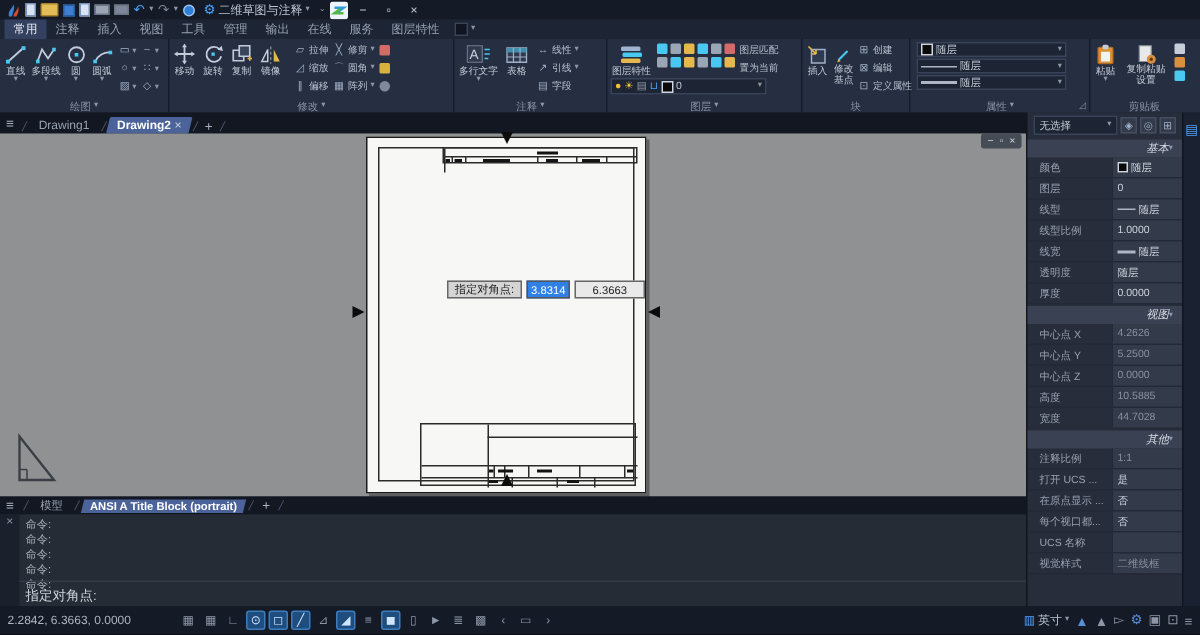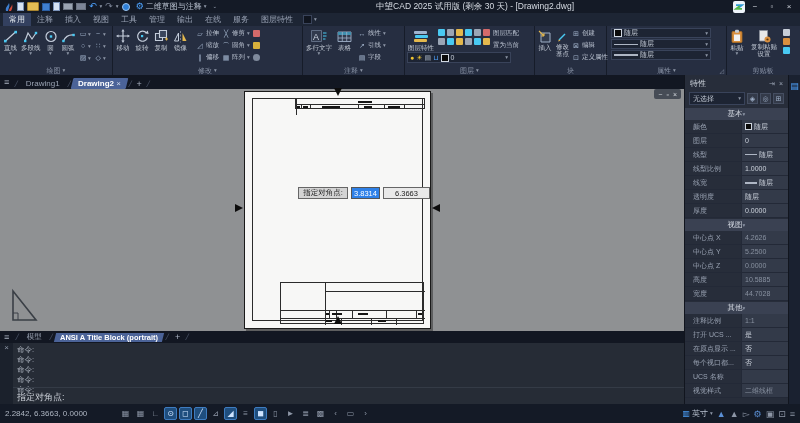--- a/index.html
+++ b/index.html
@@ -89,21 +89,21 @@
   .cline{height:10px;line-height:10px;font-size:7.5px;color:#a7aeb9;}
   .csep{position:absolute;left:13px;right:0;top:44px;border-top:1px solid #343b46;}
   .cprompt{position:absolute;left:17px;top:48px;font-size:9px;color:#ced3db;}
   
   .rightpanel{position:absolute;top:75px;left:684px;width:104px;height:329px;background:#272d3a;border-left:1px solid #11151e;box-sizing:border-box;}
   .phead{display:flex;align-items:center;justify-content:space-between;padding:3px 5px 1px 5px;color:#d0d6de;font-size:8px;}
   .phicons{display:flex;gap:4px;color:#9aa3b3;font-size:7px;}
   .pselect{display:flex;gap:2px;padding:2px 4px;align-items:center;}
   .combo{flex:1;display:flex;align-items:center;justify-content:space-between;background:#1d2433;border:1px solid #39435a;height:11px;padding:0 3px;font-size:7px;color:#c6cdd8;}
   .ptool{width:11px;height:11px;background:#333a49;border:1px solid #454e61;display:flex;align-items:center;justify-content:center;font-size:7px;color:#9fb0c8;box-sizing:border-box;}
-  .psec{height:12px;background:#3a4152;display:flex;align-items:center;justify-content:center;padding:0 6px;font-size:7.5px;color:#d6dbe4;margin-top:1px;}
+  .psec{height:12px;background:#3a4152;display:flex;align-items:center;justify-content:flex-end;padding:0 6px;font-size:7.5px;color:#d6dbe4;margin-top:1px;font-style:italic;}
   .prow{height:13px;display:flex;align-items:stretch;border-bottom:1px solid #232937;font-size:7px;}
   .plab{flex:0 0 48px;display:flex;align-items:center;padding-left:8px;color:#99a2b2;white-space:nowrap;overflow:hidden;}
   .pval{flex:1;display:flex;align-items:center;gap:2px;background:#333a49;border-left:1px solid #232937;padding-left:3px;color:#ccd2dc;white-space:nowrap;overflow:hidden;}
   .pval.ro{color:#8891a0;}
   .lndash{flex:0 0 12px;border-top:1px solid #aeb6c4;}
   .sw2{width:5px;height:5px;background:#0a0a0a;border:1px solid #cfd6e0;}
   .rstrip{position:absolute;top:75px;left:788px;width:12px;height:329px;background:#1a2130;border-left:1px solid #11151e;box-sizing:border-box;text-align:center;}
   
   .status{position:absolute;bottom:0;left:0;right:0;height:19px;background:#141a26;display:flex;align-items:center;padding:0 5px;box-sizing:border-box;gap:2px;}
   .coords{width:112px;font-size:8px;color:#aeb6c2;}
@@ -150,21 +150,20 @@
     <span class="caret">▾</span>
     <span class="q">
         <span class="i-globe"></span>
       </span>
     <span class="ws">
       <span class="glyph-b">⚙</span>
       <span>二维草图与注释</span>
       <span class="caret">▾</span>
     </span>
     <span class="caret">⌄</span>
-    <span class="title-text">中望CAD 2025 试用版 (剩余 30 天) - [Drawing2.dwg]</span>
     <span class="q">
       <svg class="ic" width="12" height="12">
           <rect width="12" height="12" rx="2" fill="#eef4fa"></rect>
           <path d="M3 4.2 H9 L5.2 7" stroke="#2e9ad6" stroke-width="1.7" fill="none"></path>
           <path d="M9 7.8 H3 L6.8 5" stroke="#54b64a" stroke-width="1.7" fill="none"></path>
         </svg>
     </span>
     <span class="winbtn">−</span>
     <span class="winbtn">▫</span>
     <span class="winbtn">×</span>
@@ -660,27 +659,20 @@
       <div class="cline">命令:</div>
       <div class="cline">命令:</div>
       <div class="cline">命令:</div>
       <div class="cline">命令:</div>
     </div>
     <div class="csep"></div>
     <div class="cprompt">指定对角点:</div>
   </div>
 
   <div class="rightpanel">
-    <div class="phead">
-      <span>特性</span>
-      <span class="phicons">
-        <span>⇥</span>
-        <span>×</span>
-      </span>
-    </div>
     <div class="pselect">
       <span class="combo">
           <span>无选择</span>
           <span class="caret">▾</span>
         </span>
       <span class="ptool">◈</span>
       <span class="ptool">◎</span>
       <span class="ptool">⊞</span>
     </div>
 

